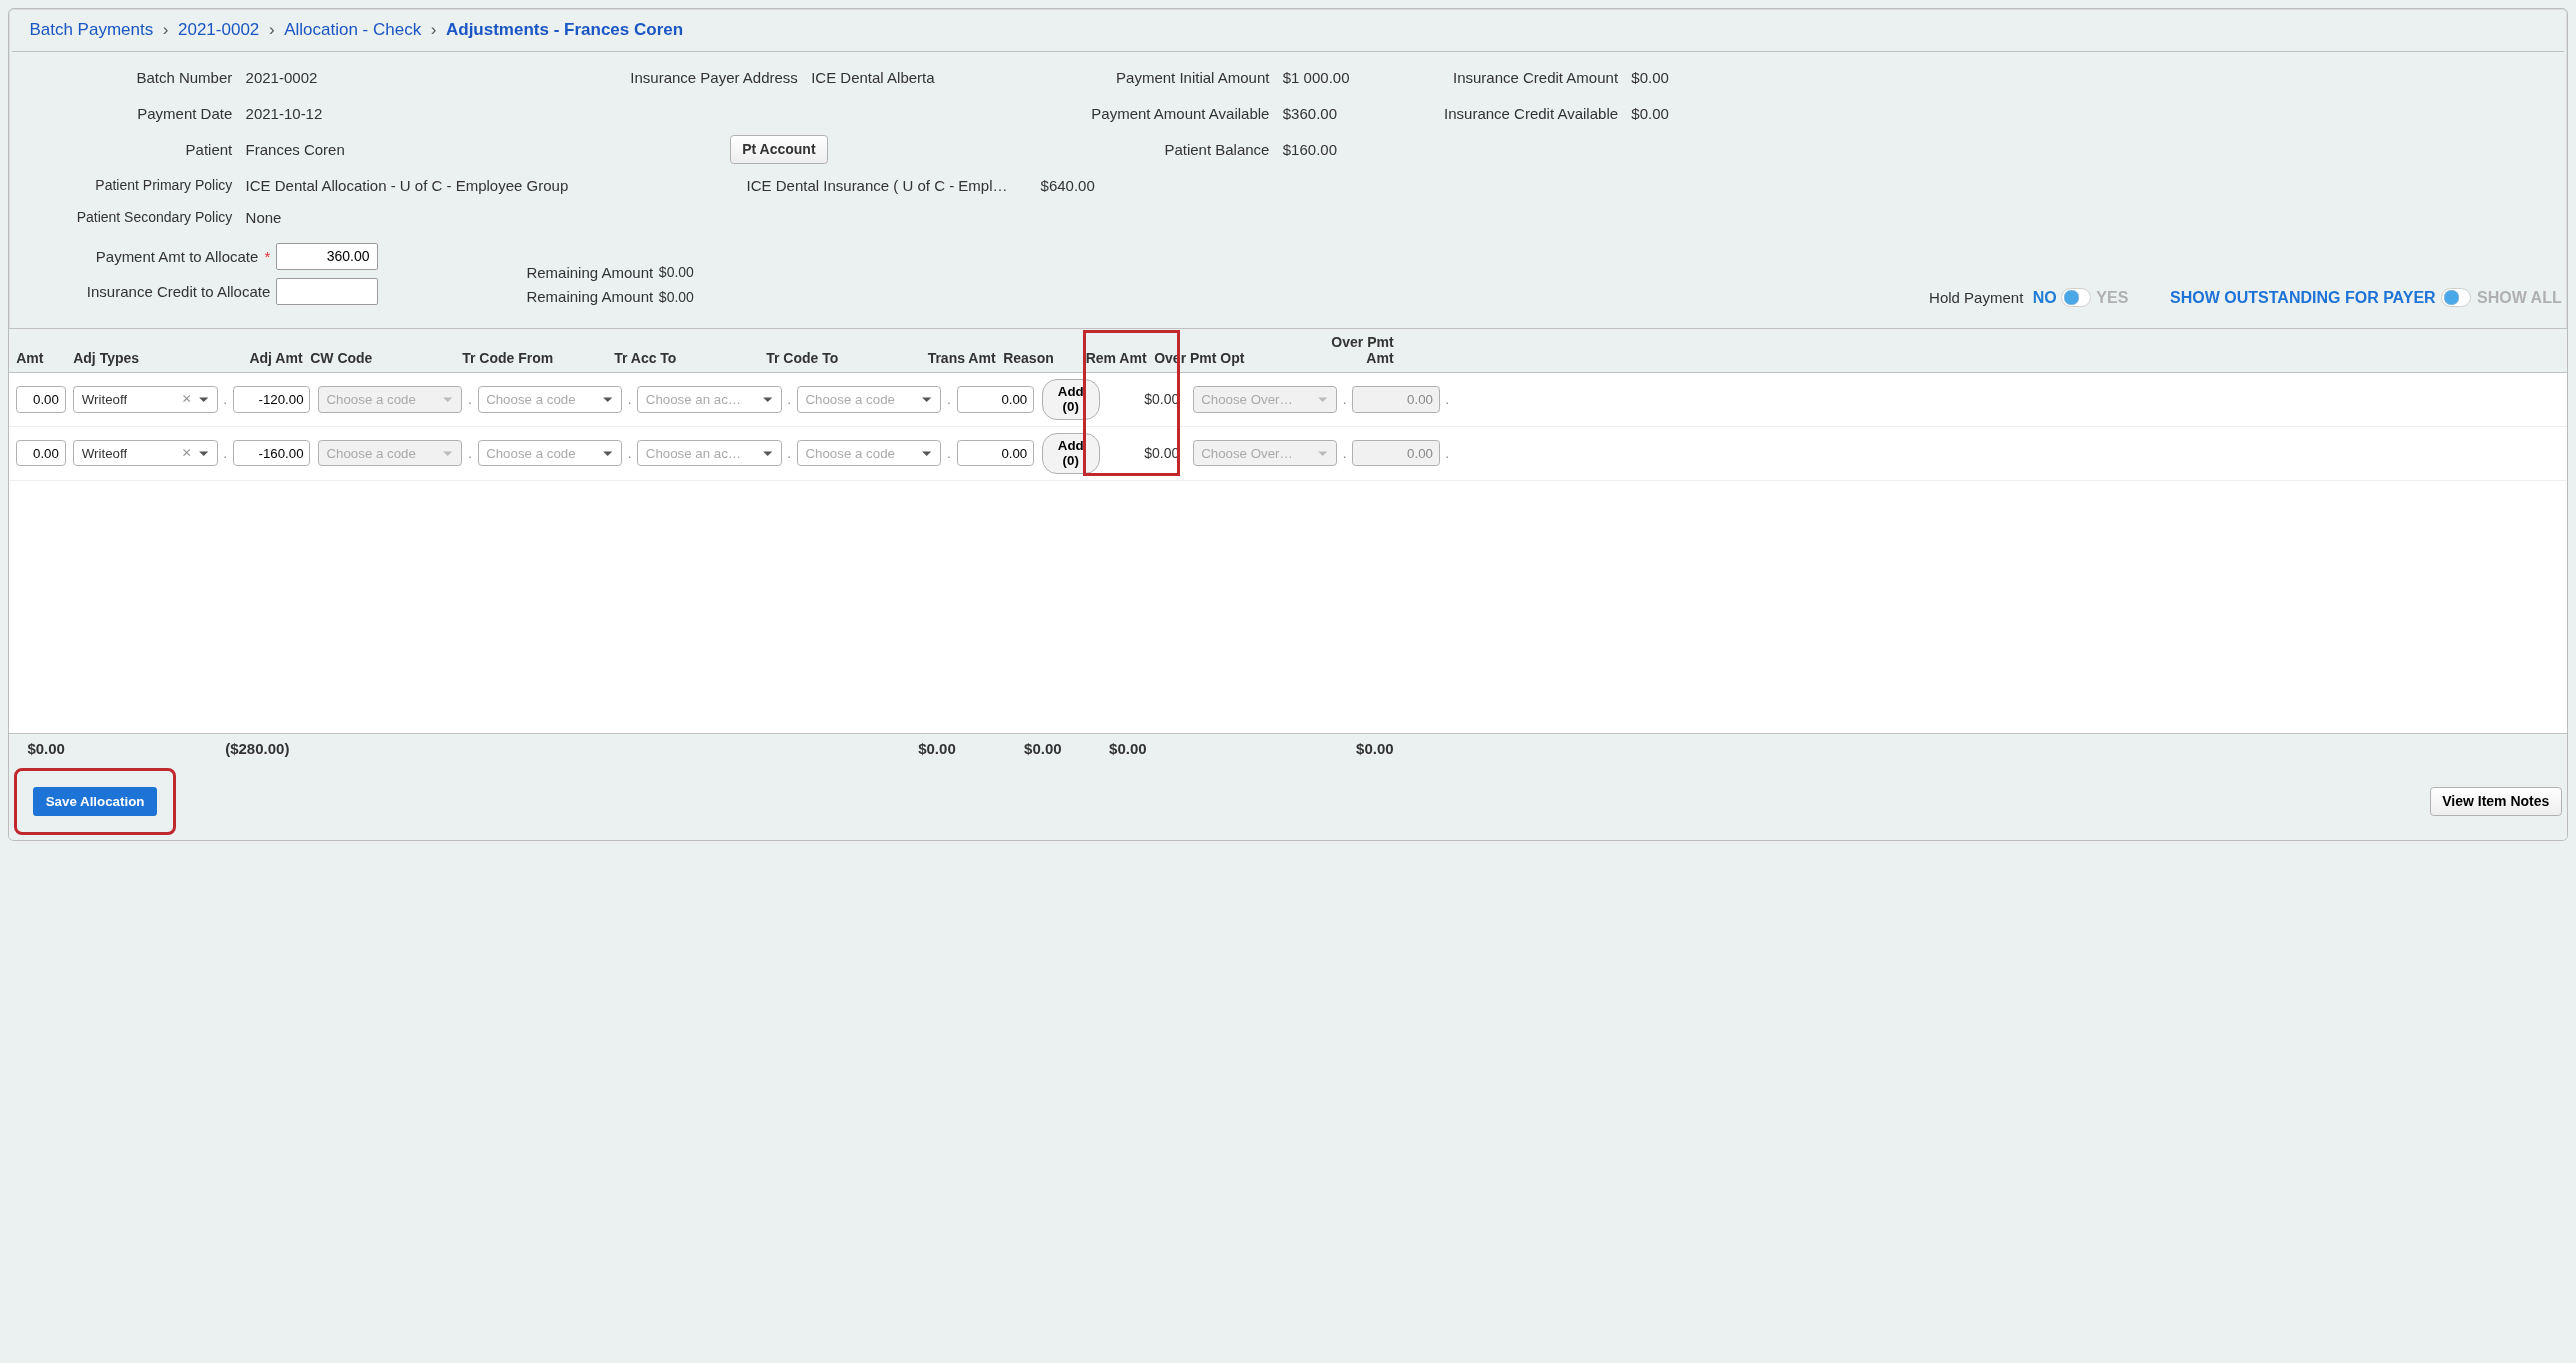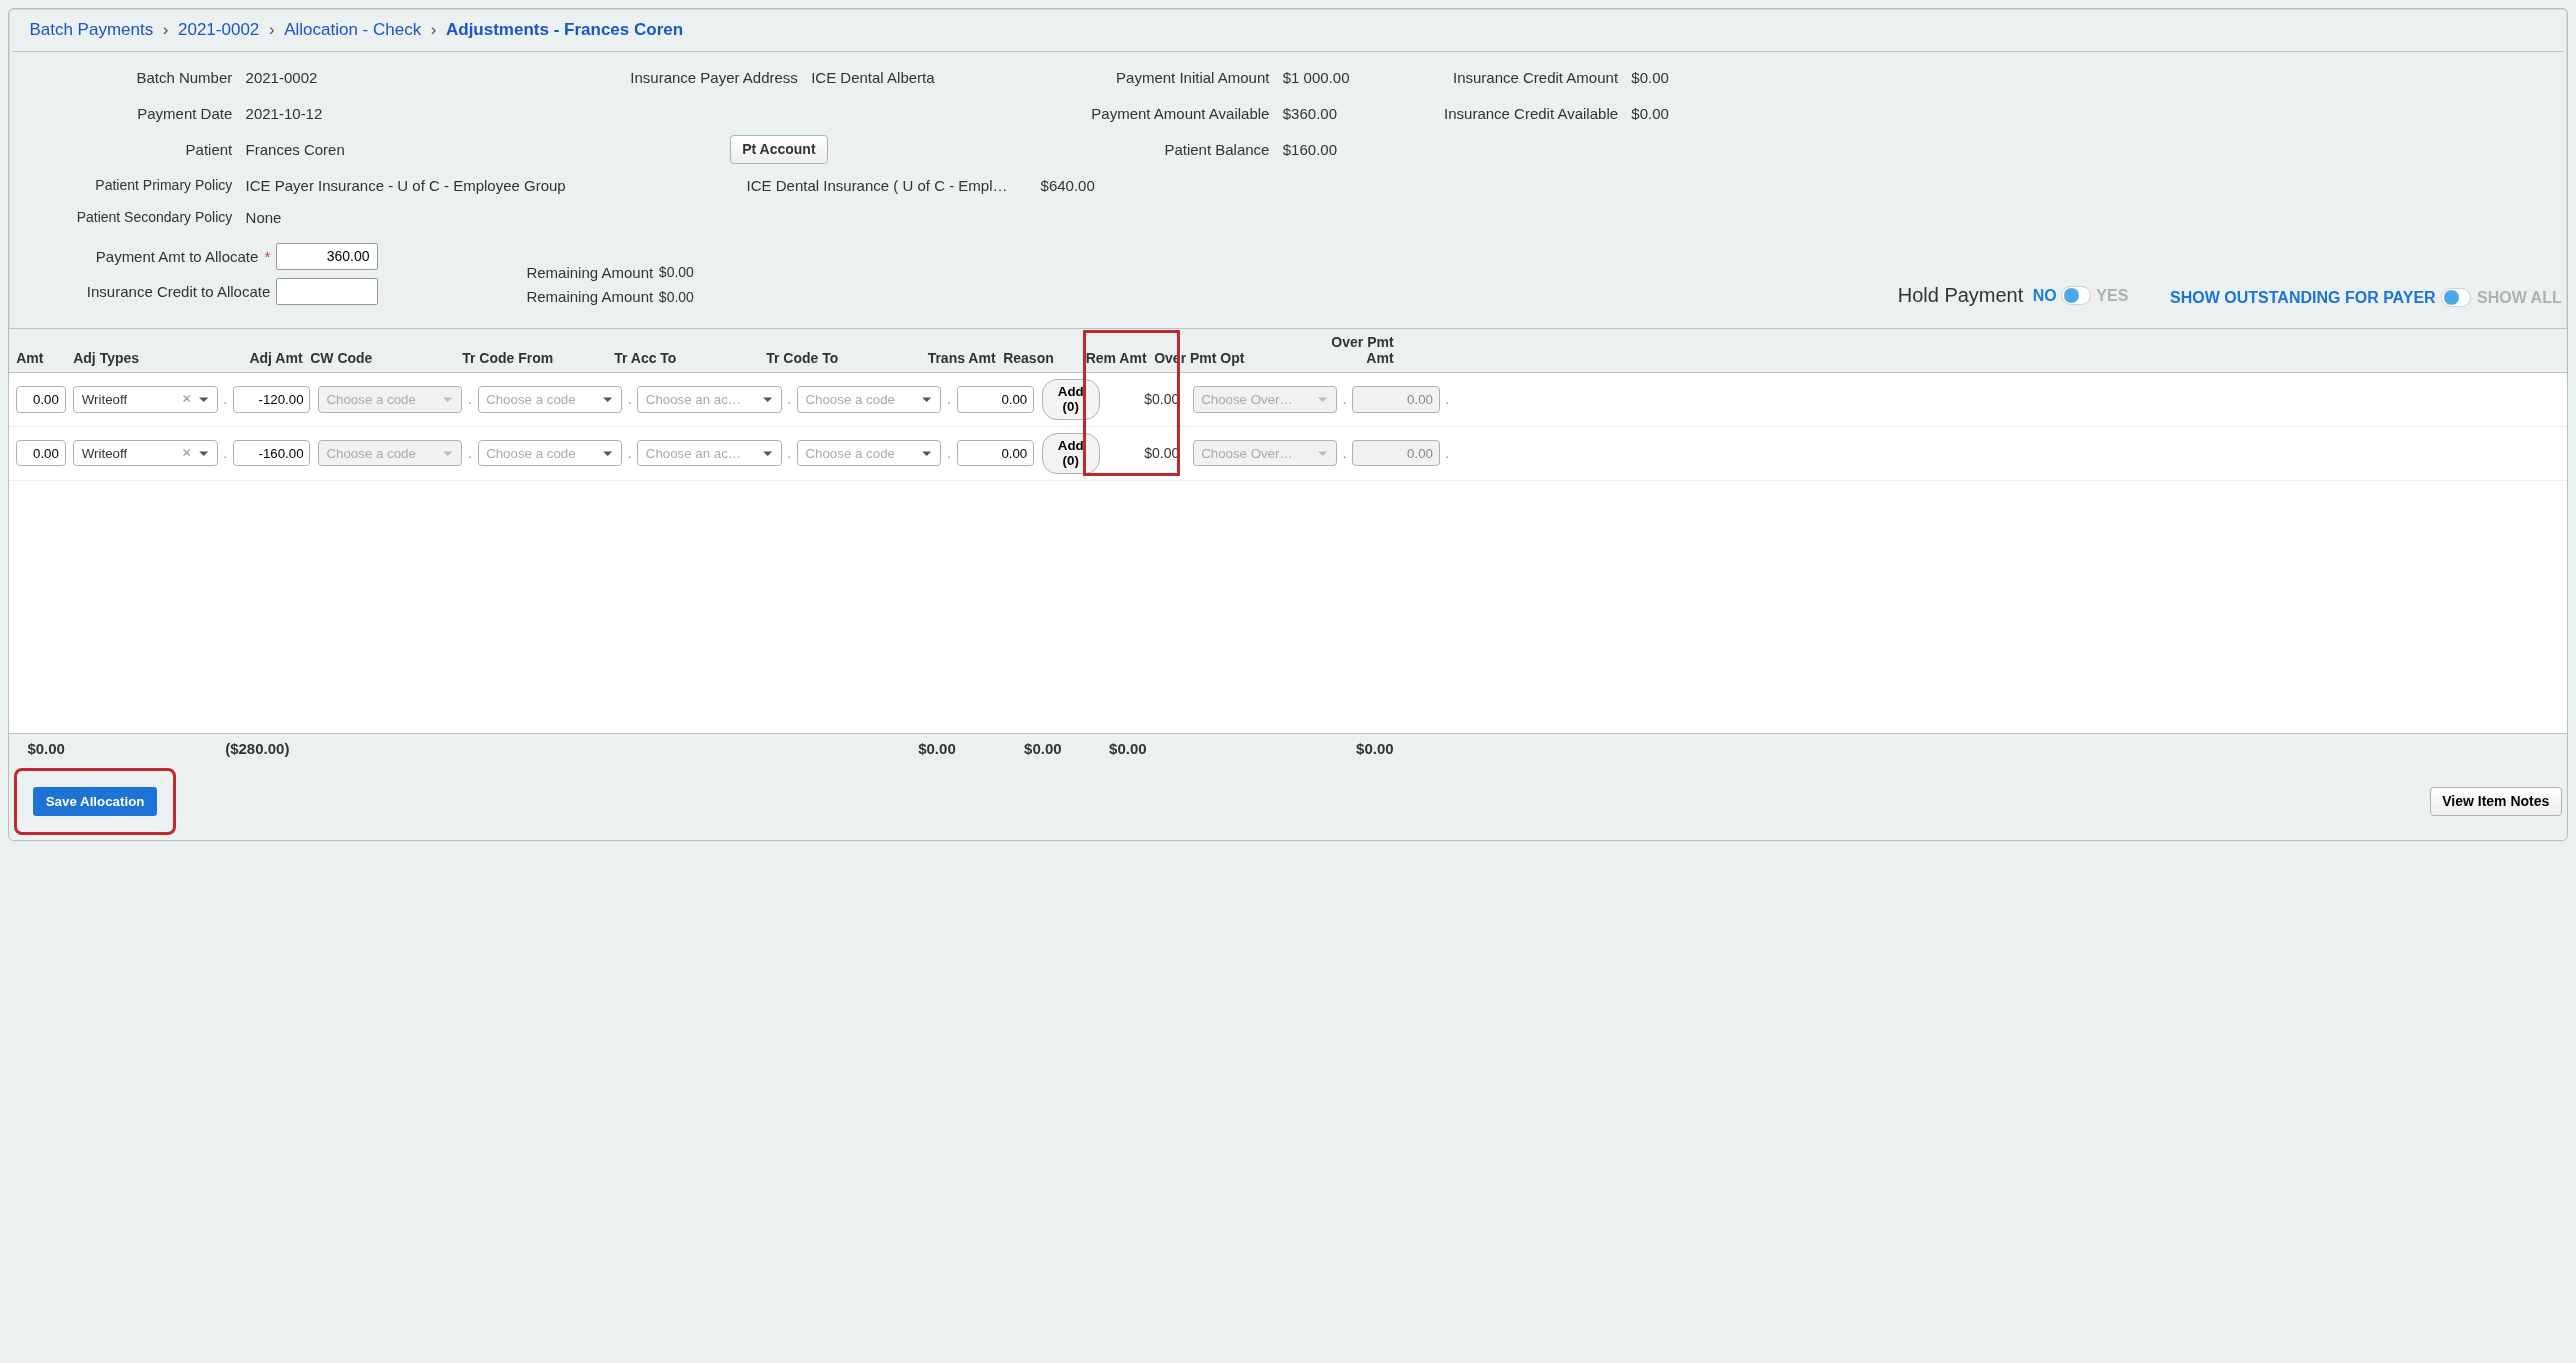--- a/index.html
+++ b/index.html
@@ -117,21 +117,21 @@
         <span class="lbl">Patient Balance</span>
         <span class="val">$160.00</span>
       </div>
     <div class="row"></div>
 
   </div>
 
   <div style="padding:3.8px 5.7px 0 5.7px">
     <div class="row" style="display:flex;align-items:center;height:32px">
       <span class="lbl" style="width:218px;text-align:right;padding-right:13.3px;display:inline-block">Patient Primary Policy</span>
-      <span class="val" style="font-size:15px;display:inline-block;width:474px">ICE Payer Insurance - U of C - Employee Group</span>
+      <span class="val" style="font-size:15px;display:inline-block;width:474px">ICE Dental Allocation - U of C - Employee Group</span>
       <span class="val" style="font-size:15px;display:inline-block;width:294px;margin-left:27px">ICE Dental Insurance ( U of C - Empl…</span>
       <span class="val" style="font-size:15px">$640.00</span>
     </div>
     <div class="row" style="display:flex;align-items:center;height:32px">
       <span class="lbl" style="width:218px;text-align:right;padding-right:13.3px;display:inline-block">Patient Secondary Policy</span>
       <span class="val" style="font-size:15px">None</span>
     </div>
   </div>
 
   <div class="alloc">
@@ -150,21 +150,21 @@
           <span class="lbl" style="width:161px">Remaining Amount</span>
           <span class="val">$0.00</span>
         </div>
       <div class="field">
           <span class="lbl" style="width:161px">Remaining Amount</span>
           <span class="val">$0.00</span>
         </div>
     </div>
     <div style="flex:1;display:flex;align-items:flex-end;justify-content:flex-end;gap:38px;padding-bottom:5.7px">
       <div class="toggle">
-        <span style="font-size:20px;margin-right:9.5px">Hold Payment</span>
+        <span style="font-size:15px;margin-right:9.5px">Hold Payment</span>
         <span class="toggle-label toggle-no">NO</span>
         <span class="toggle-track">
             <span class="toggle-knob"></span>
           </span>
         <span class="toggle-label toggle-yes">YES</span>
       </div>
       <div class="toggle">
         <span class="linkbtn">SHOW OUTSTANDING FOR PAYER</span>
         <span class="toggle-track" style="margin:0 5.7px">
             <span class="toggle-knob"></span>

